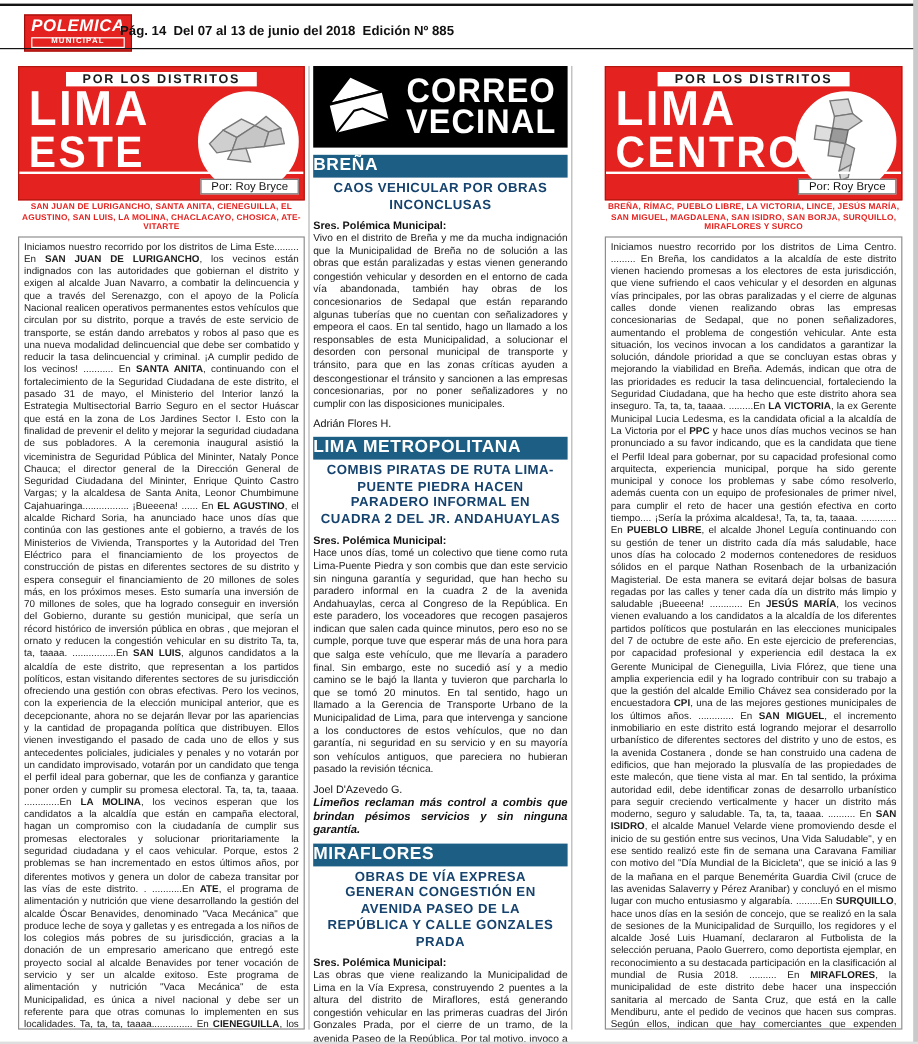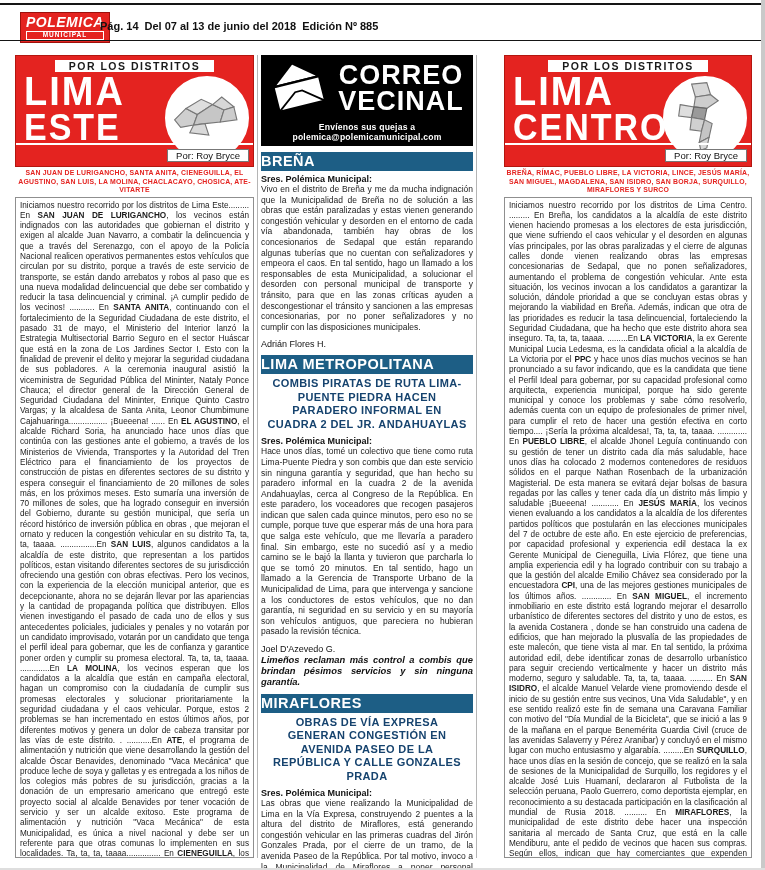--- a/index.html
+++ b/index.html
@@ -114,25 +114,25 @@
               <rect x="10" y="26" width="52" height="28" fill="#ffffff" stroke="#000" stroke-width="2.5"></rect>
               <polyline points="10,54 32,37 40,37 62,54" fill="none" stroke="#000" stroke-width="2"></polyline>
             </g>
           </svg>
         </div>
         <div class="mast-titles">
           <div>CORREO</div>
           <div>VECINAL</div>
         </div>
       </div>
-      <div class="mast-contact">Envíenos sus quejas a polemica@polemicamunicipal.com</div>
     </div>
 
     <div>
       <div class="section-bar">BREÑA</div>
+      <div class="headline">CAOS VEHICULAR POR OBRAS INCONCLUSAS</div>
       <div class="salutation">Sres. Polémica Municipal:</div>
       <div class="letter-body">Vivo en el distrito de Breña y me da mucha indignación que la Municipalidad de Breña no de solución a las obras que están paralizadas y estas vienen generando congestión vehicular y desorden en el entorno de cada vía abandonada, también hay obras de los concesionarios de Sedapal que están reparando algunas tuberías que no cuentan con señalizadores y empeora el caos. En tal sentido, hago un llamado a los responsables de esta Municipalidad, a solucionar el desorden con personal municipal de transporte y tránsito, para que en las zonas críticas ayuden a descongestionar el tránsito y sancionen a las empresas concesionarias, por no poner señalizadores y no cumplir con las disposiciones municipales.</div>
       <div class="signature">Adrián Flores H.</div>
     </div>
 
     <div>
       <div class="section-bar">LIMA METROPOLITANA</div>
       <div class="headline">COMBIS PIRATAS DE RUTA LIMA-PUENTE PIEDRA HACEN PARADERO INFORMAL EN CUADRA 2 DEL JR. ANDAHUAYLAS</div>
       <div class="salutation">Sres. Polémica Municipal:</div>
       <div class="letter-body">Hace unos días, tomé un colectivo que tiene como ruta Lima-Puente Piedra y son combis que dan este servicio sin ninguna garantía y seguridad, que han hecho su paradero informal en la cuadra 2 de la avenida Andahuaylas, cerca al Congreso de la República. En este paradero, los voceadores que recogen pasajeros indican que salen cada quince minutos, pero eso no se cumple, porque tuve que esperar más de una hora para que salga este vehículo, que me llevaría a paradero final. Sin embargo, este no sucedió así y a medio camino se le bajó la llanta y tuvieron que parcharla lo que se tomó 20 minutos. En tal sentido, hago un llamado a la Gerencia de Transporte Urbano de la Municipalidad de Lima, para que intervenga y sancione a los conductores de estos vehículos, que no dan garantía, ni seguridad en su servicio y en su mayoría son vehículos antiguos, que pareciera no hubieran pasado la revisión técnica.</div>

